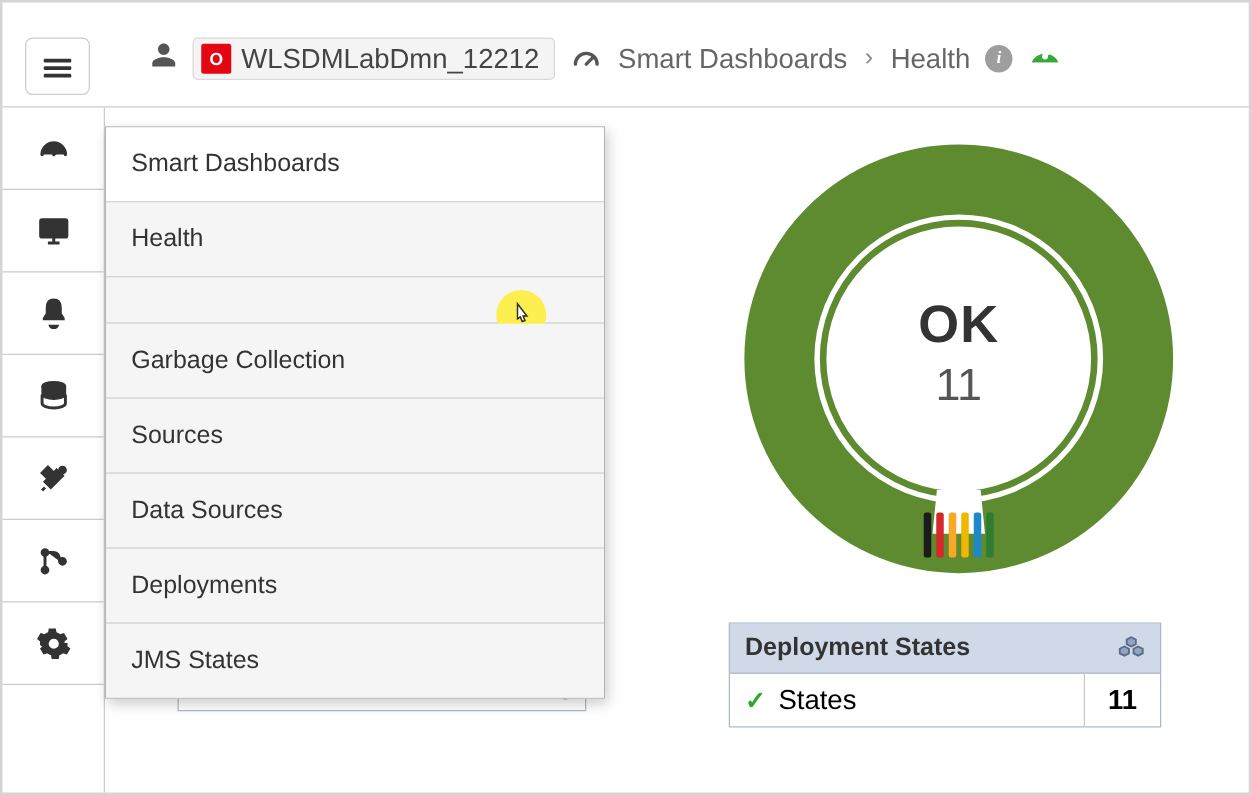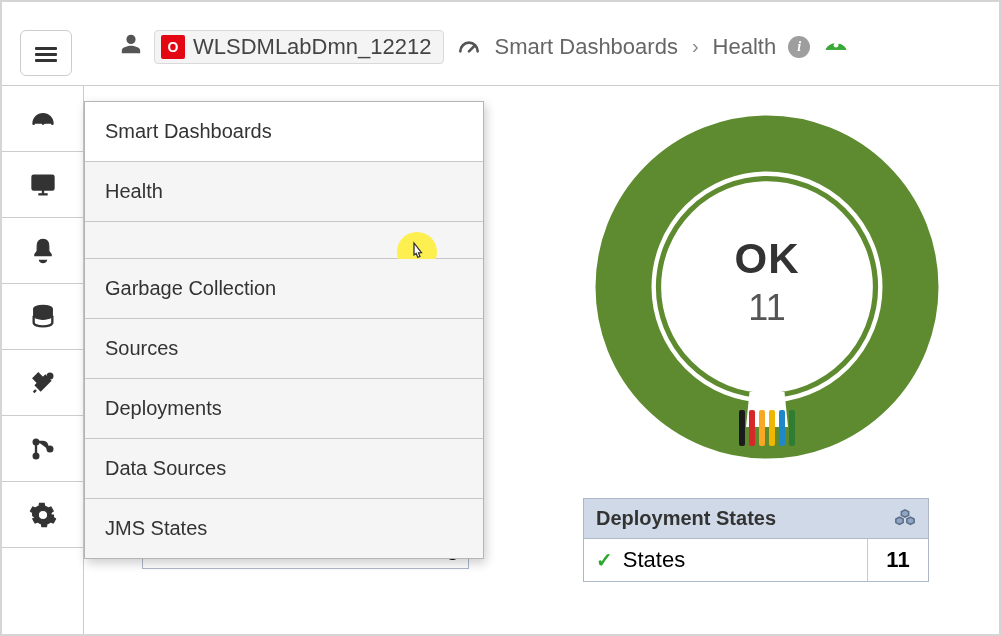--- a/index.html
+++ b/index.html
@@ -402,21 +402,21 @@
         </svg>
     </span>
   </div>
   <div class="flyout-row">
     <span>Garbage Collection</span>
   </div>
   <div class="flyout-row">
     <span>Sources</span>
   </div>
   <div class="flyout-row">
+    <span>Data Sources</span>
+  </div>
+  <div class="flyout-row">
     <span>Deployments</span>
   </div>
   <div class="flyout-row">
-    <span>Data Sources</span>
-  </div>
-  <div class="flyout-row">
     <span>JMS States</span>
   </div>
 </div>
 
 </body></html>

